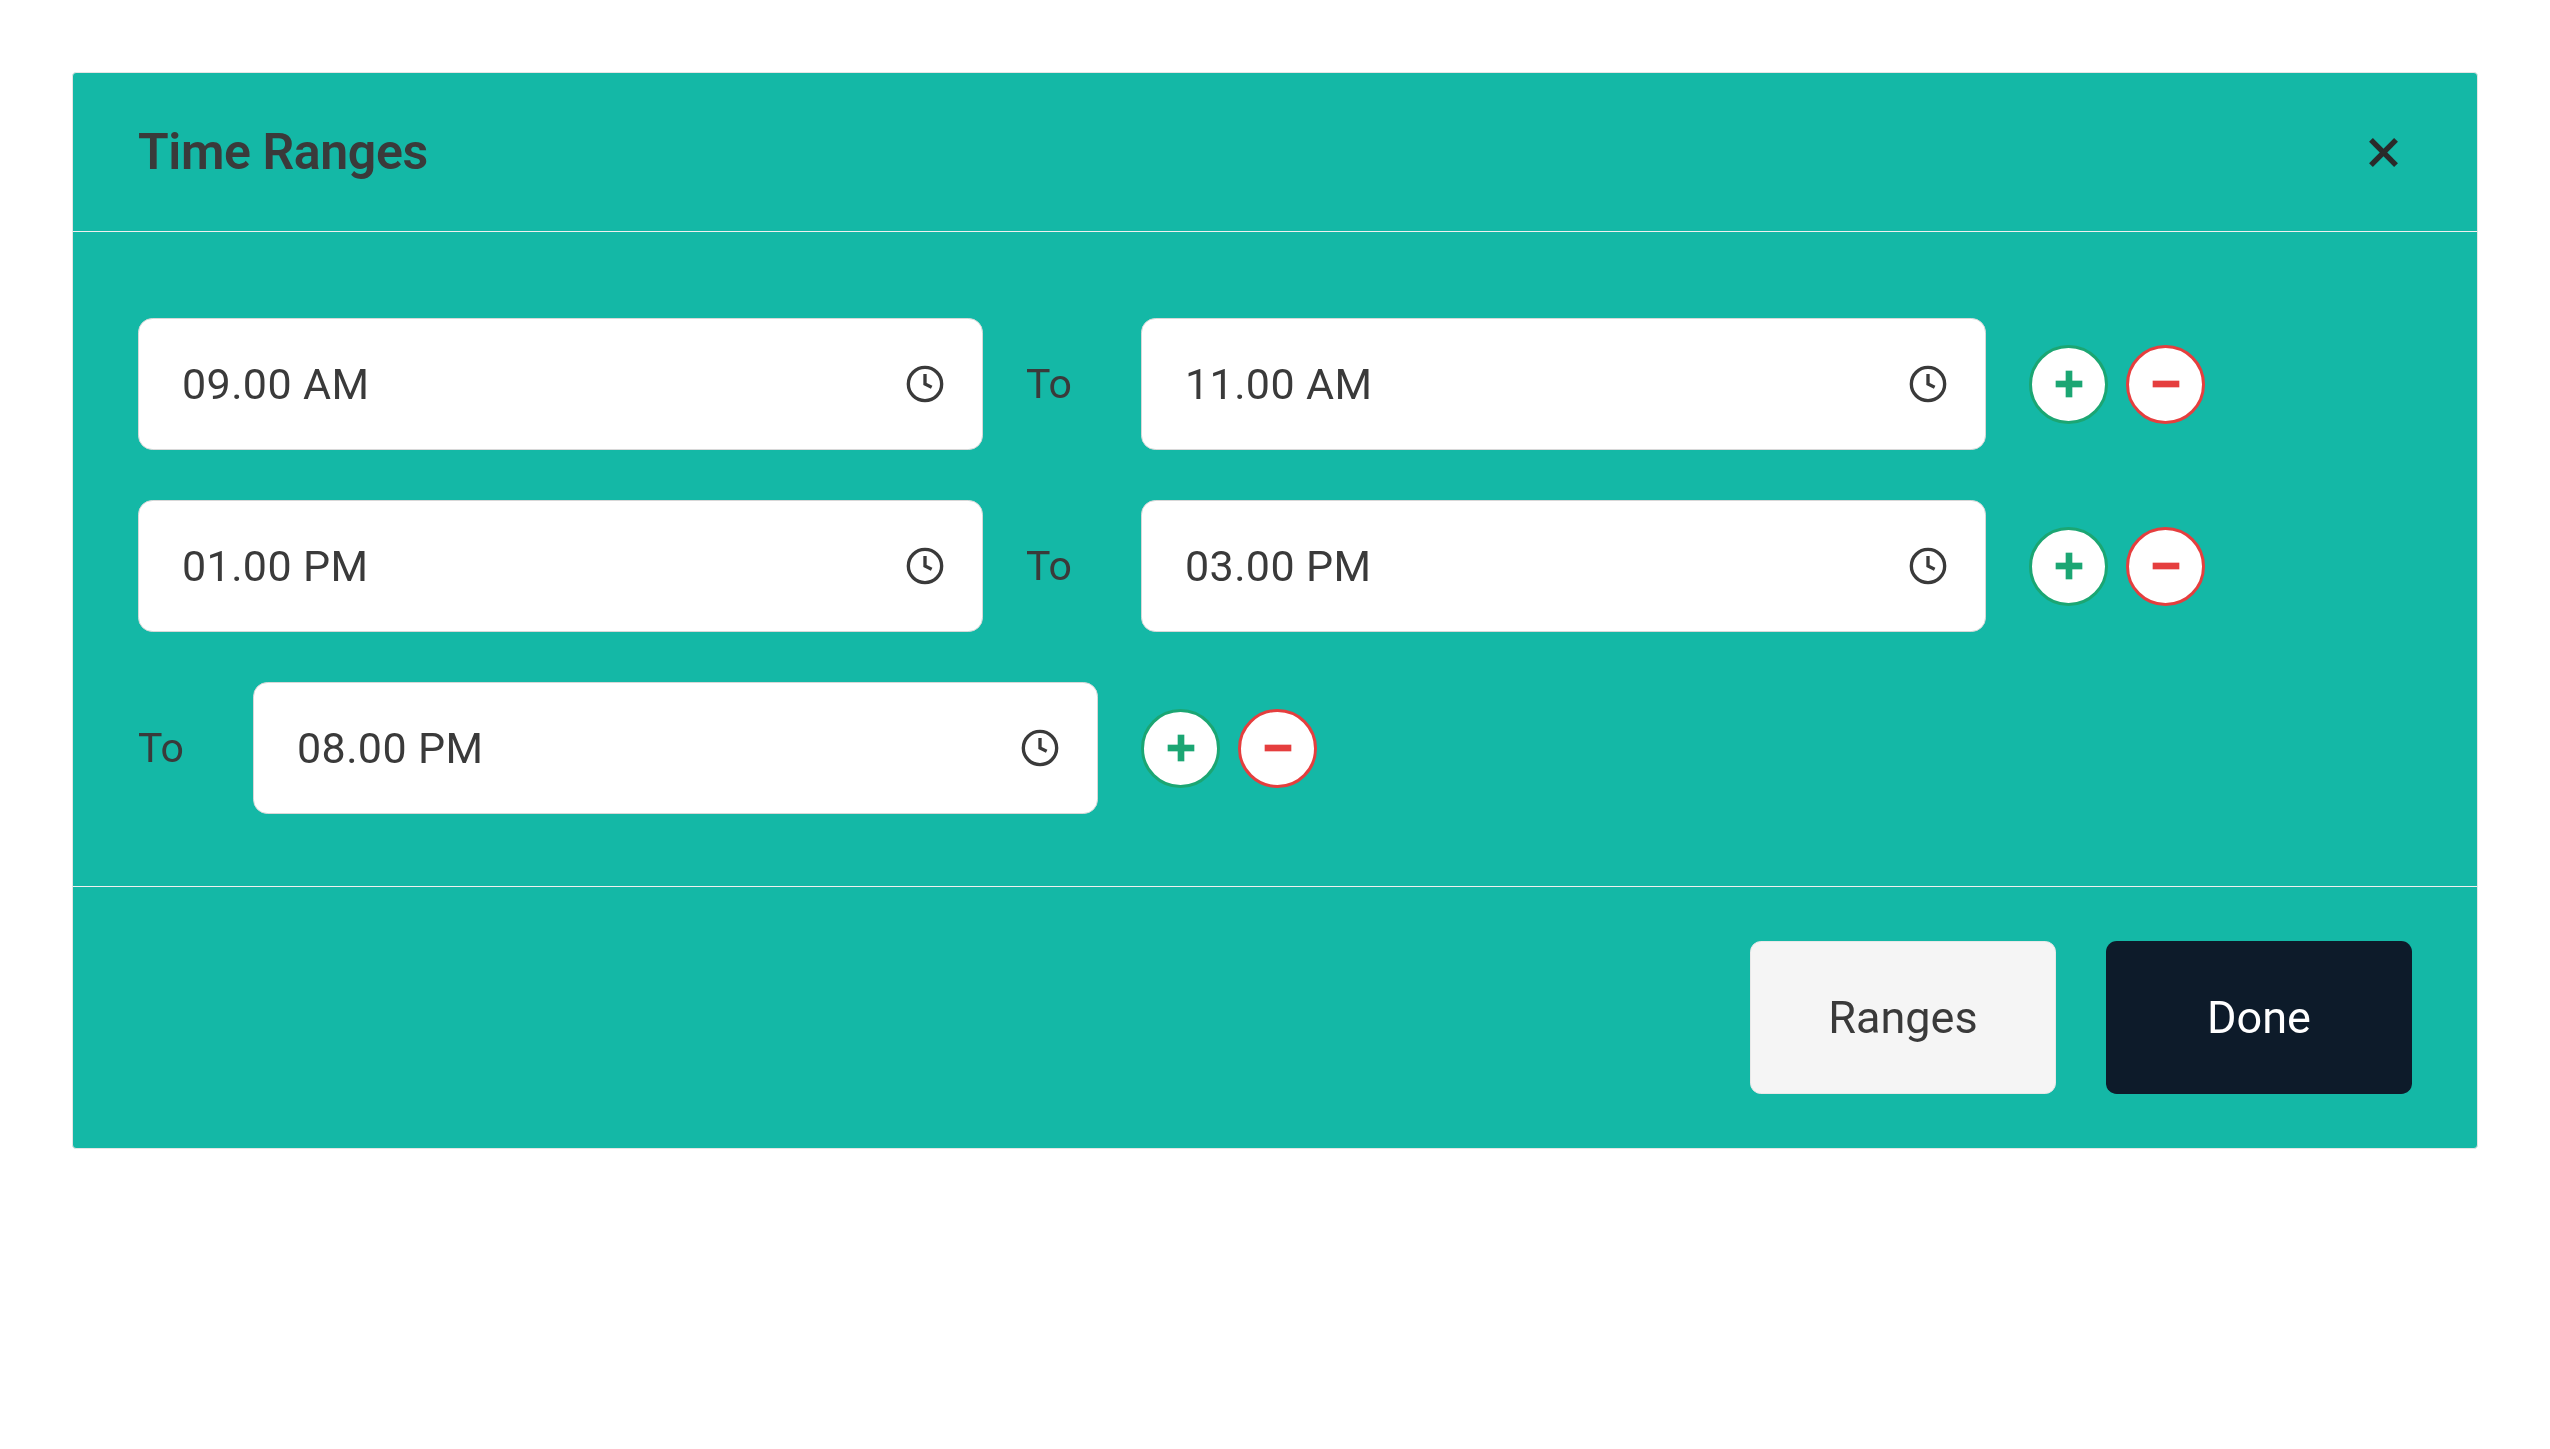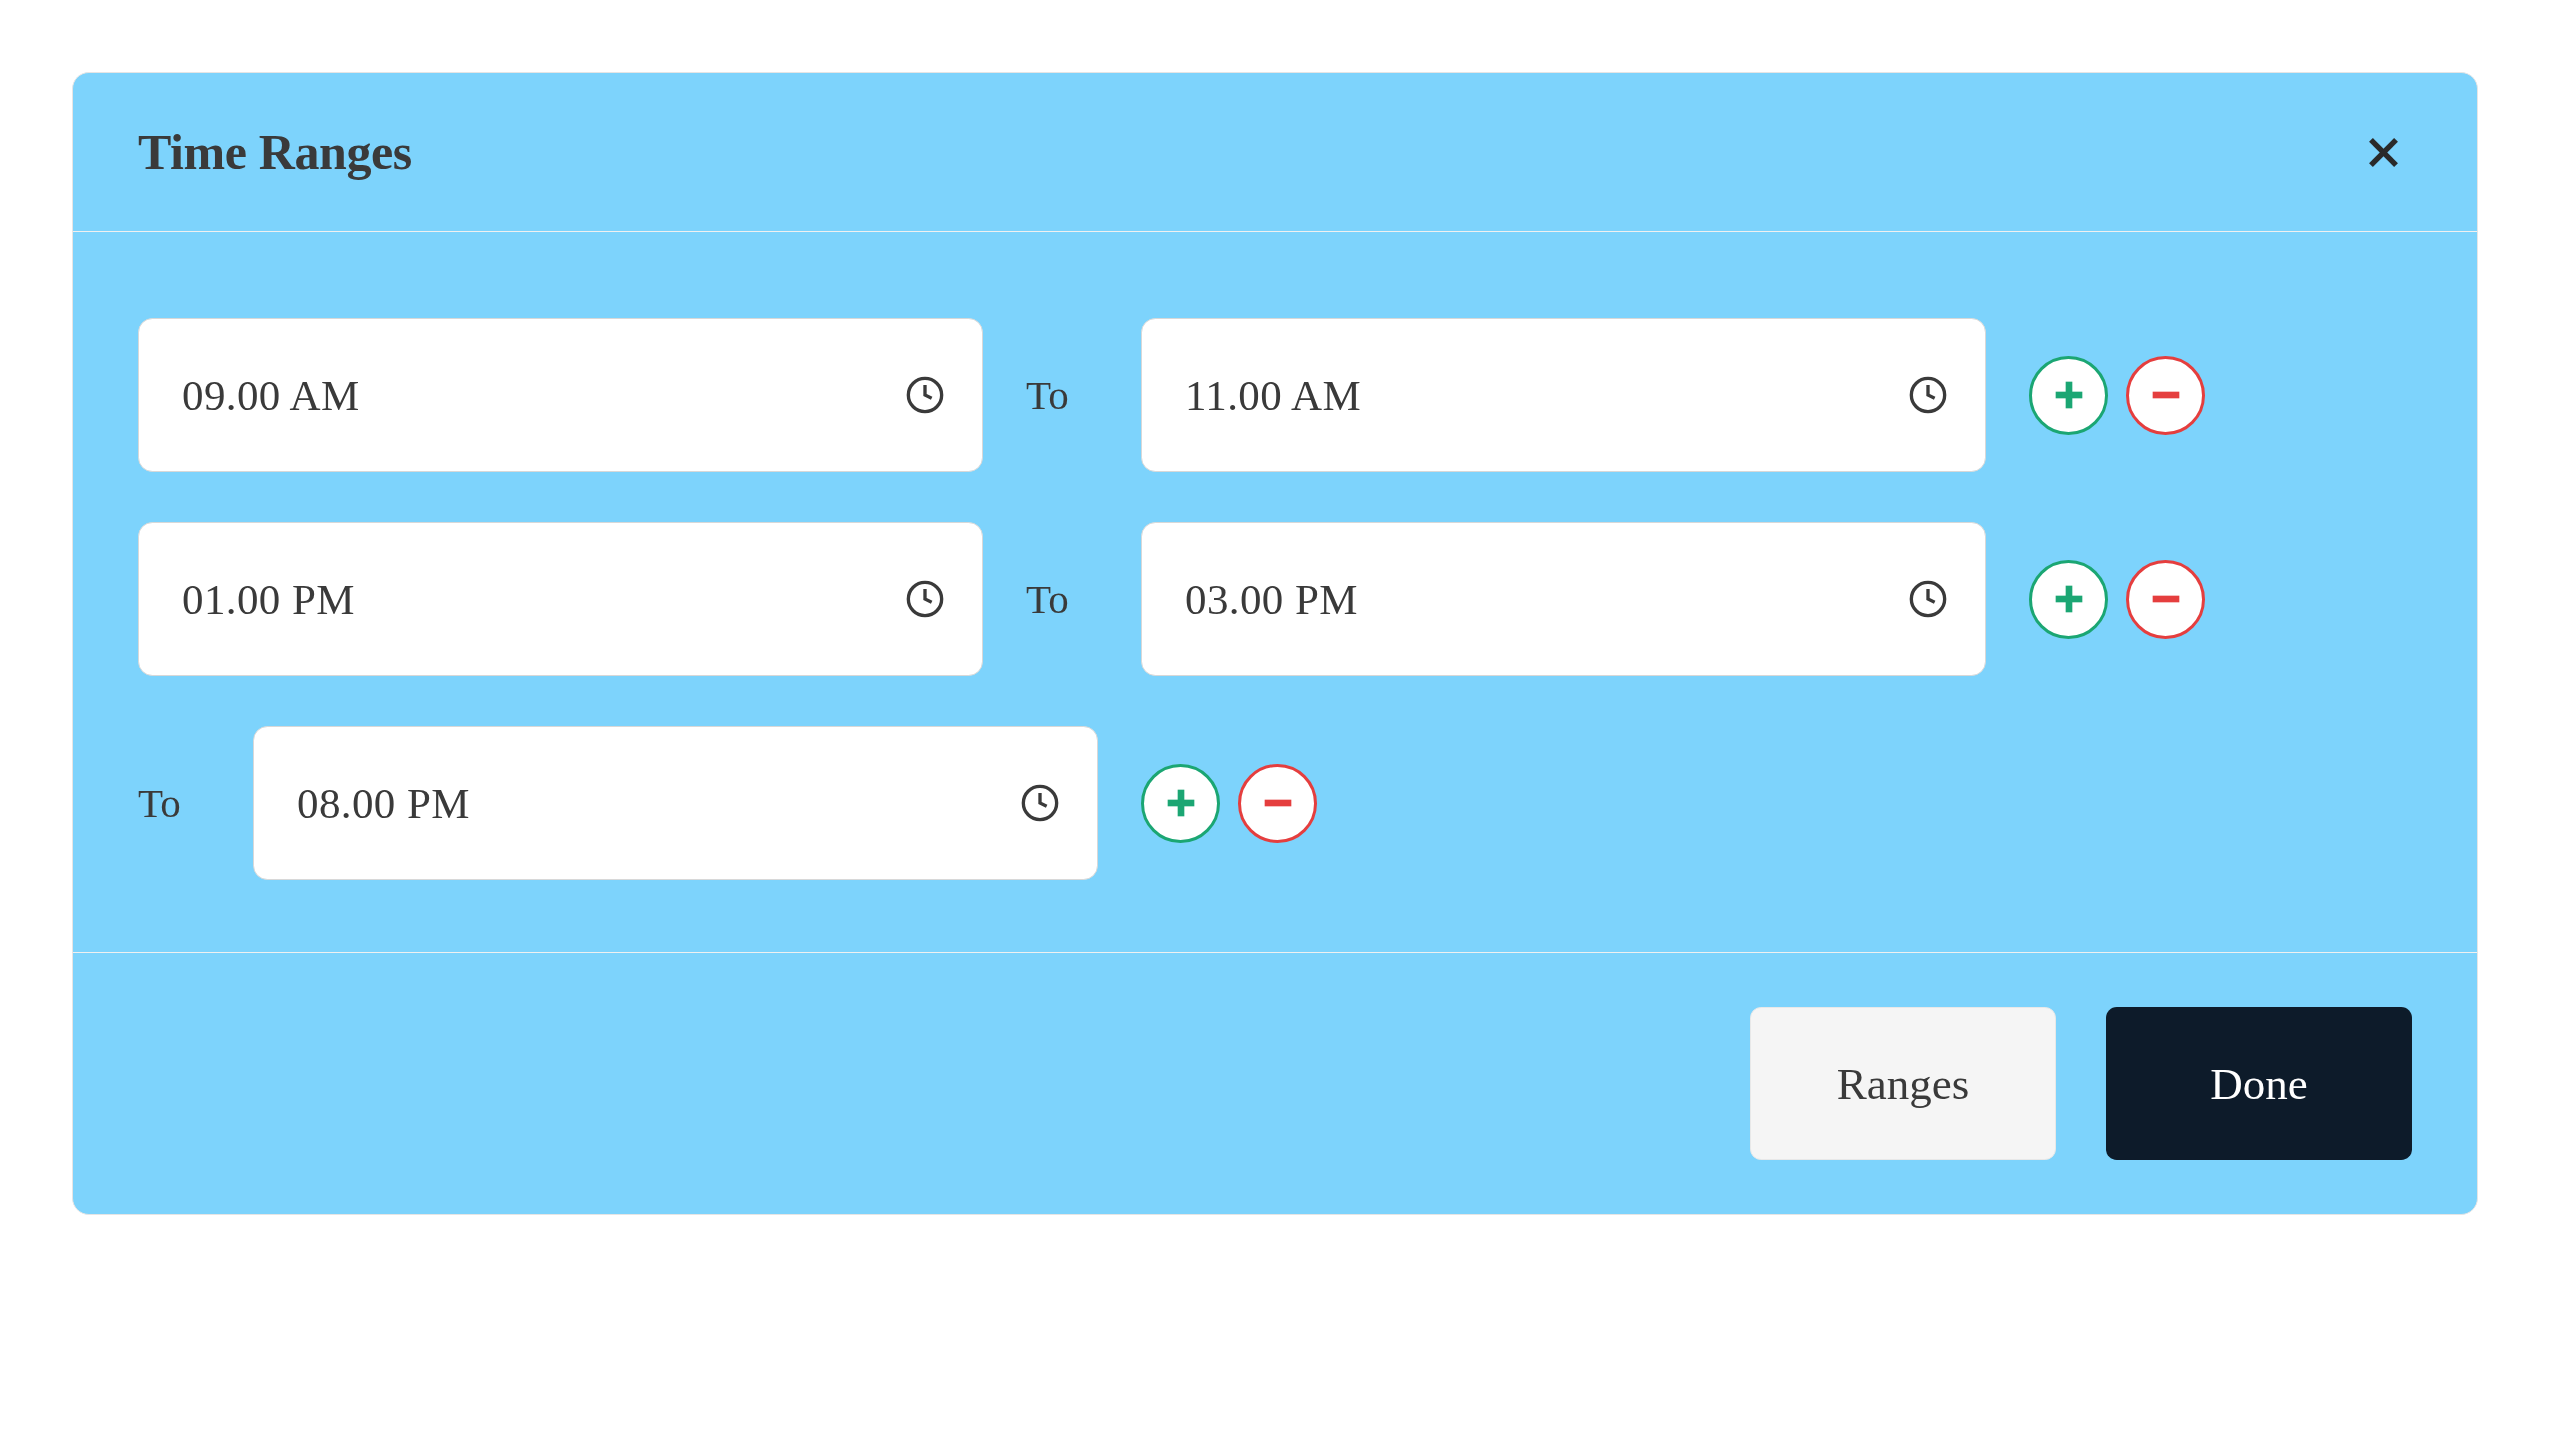--- a/index.html
+++ b/index.html
@@ -14,23 +14,22 @@
       padding: 72px;
       display: flex;
       align-items: flex-start;
       justify-content: center;
     }
     
     .modal {
       width: 100%;
       max-width: 2426px;
       border: 1.8px solid #e5e5e5;
-      border-radius: 17px;
-      background: #7dd3fc;
-      font-family: Liberation Serif, serif;
+      border-radius: 4px;
+      background: #14b8a6;
     }
     
     .modal-header {
       display: flex;
       justify-content: space-between;
       align-items: center;
       padding: 50px 65px 50px 65px;
       border-bottom: 1.8px solid #f0f0f0;
     }
     
@@ -74,21 +73,21 @@
     }
     
     .time-input-wrapper {
       position: relative;
       flex: 1;
       max-width: 845px;
     }
     
     .time-input {
       width: 100%;
-      height: 154px;
+      height: 132px;
       padding: 0 43px;
       font-size: 43px;
       color: #3a3a3a;
       border: 1.8px solid #d8d8d8;
       border-radius: 14.4px;
       background: #ffffff;
       outline: none;
       font-family: inherit;
       letter-spacing: 0.4px;
     }

